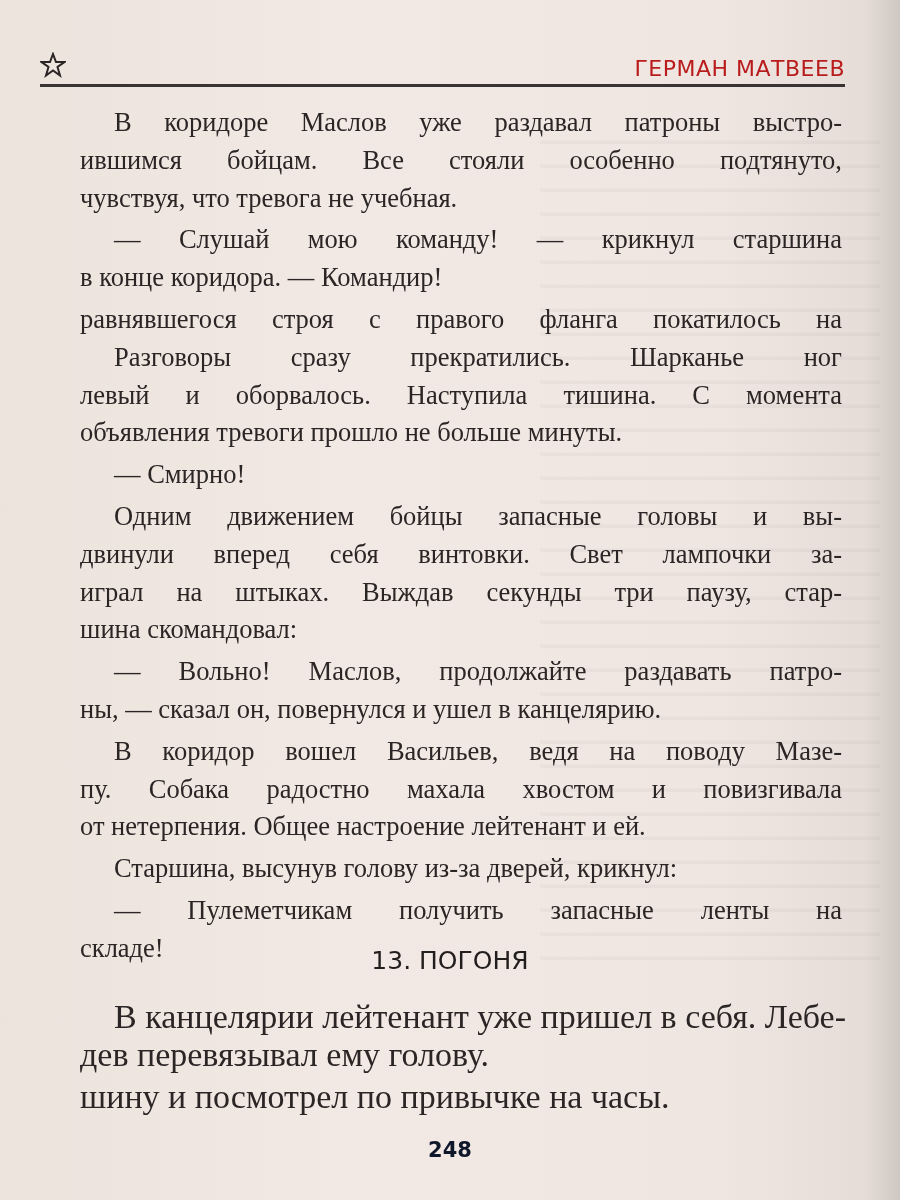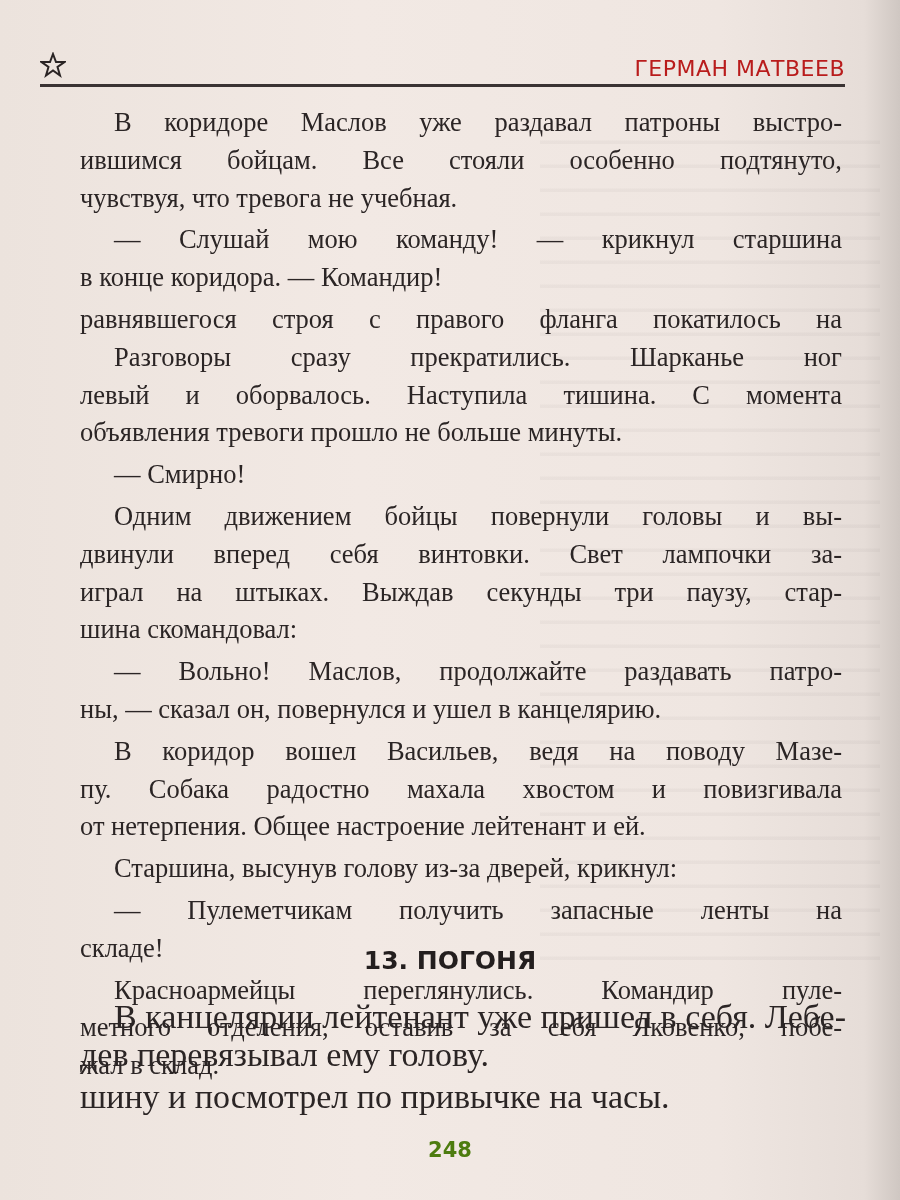--- a/index.html
+++ b/index.html
@@ -27,27 +27,27 @@
   .body {
     position:absolute; left:80px; top:104px; width:762px;
     font-size:26.5px; line-height:37.8px;
   }
   .line { display:block; white-space:nowrap; text-align:justify; text-align-last:justify; height:37.8px; }
   .line.last { text-align-last:left; }
   .indent { padding-left:34px; }
   .para-gap { margin-top:4px; }
   .chapter {
     position:absolute; left:0; width:900px; top:946px; text-align:center;
-    font-family: "DejaVu Sans", sans-serif; font-weight:bold;
+    font-family: "DejaVu Sans", sans-serif; font-weight:normal;
     font-size:25px; letter-spacing:0px; color:#231e1e;
   }
   .body2 { position:absolute; left:80px; top:998px; width:762px; font-size:34px; line-height:37.8px; }
   .pagenum {
     position:absolute; left:0; width:900px; top:1138px; text-align:center;
-    font-family:"DejaVu Sans", sans-serif; font-weight:bold; font-size:21px; color:#4d7c0f;
+    font-family:"DejaVu Sans", sans-serif; font-weight:bold; font-size:21px; color:#0f172a;
   }
   .ghost {
     position:absolute; left:540px; top:120px; width:340px; height:860px;
     background: repeating-linear-gradient(180deg, rgba(120,110,110,0) 0px, rgba(120,110,110,0) 20px, rgba(120,110,110,0.06) 21px, rgba(120,110,110,0.06) 24px);
     pointer-events:none;
   }
 </style>
 </head>
 <body>
 
@@ -74,46 +74,41 @@
     <div class="para-gap">
       <span class="line">равнявшегося строя с правого фланга покатилось на</span>
       <span class="line indent">Разговоры сразу прекратились. Шарканье ног</span>
       <span class="line">левый и оборвалось. Наступила тишина. С момента</span>
       <span class="line last">объявления тревоги прошло не больше минуты.</span>
     </div>
     <div class="para-gap">
       <span class="line indent last">— Смирно!</span>
     </div>
     <div class="para-gap">
-      <span class="line indent">Одним движением бойцы повернули головы и вы-</span>
+      <span class="line indent">Одним движением бойцы запасные головы и вы-</span>
       <span class="line">двинули вперед себя винтовки. Свет лампочки за-</span>
       <span class="line">играл на штыках. Выждав секунды три паузу, стар-</span>
       <span class="line last">шина скомандовал:</span>
     </div>
     <div class="para-gap">
       <span class="line indent">— Вольно! Маслов, продолжайте раздавать патро-</span>
       <span class="line last">ны, — сказал он, повернулся и ушел в канцелярию.</span>
     </div>
     <div class="para-gap">
       <span class="line indent">В коридор вошел Васильев, ведя на поводу Мазе-</span>
       <span class="line">пу. Собака радостно махала хвостом и повизгивала</span>
       <span class="line last">от нетерпения. Общее настроение лейтенант и ей.</span>
     </div>
     <div class="para-gap">
       <span class="line indent last">Старшина, высунув голову из-за дверей, крикнул:</span>
     </div>
     <div class="para-gap">
       <span class="line indent">— Пулеметчикам получить запасные ленты на</span>
       <span class="line last">складе!</span>
     </div>
-    <div class="para-gap">
-      <span class="line indent">Красноармейцы переглянулись. Командир пуле-</span>
-      <span class="line">метного отделения, оставив за себя Яковенко, побе-</span>
-      <span class="line last">жал в склад.</span>
-    </div>
   </div>
 
 <div class="chapter">13. ПОГОНЯ</div>
 
 <div class="body2" id="body2">
     <div>
       <span class="line indent">В канцелярии лейтенант уже пришел в себя. Лебе-</span>
       <span class="line last">дев перевязывал ему голову.</span>
     </div>
     <div class="para-gap">

